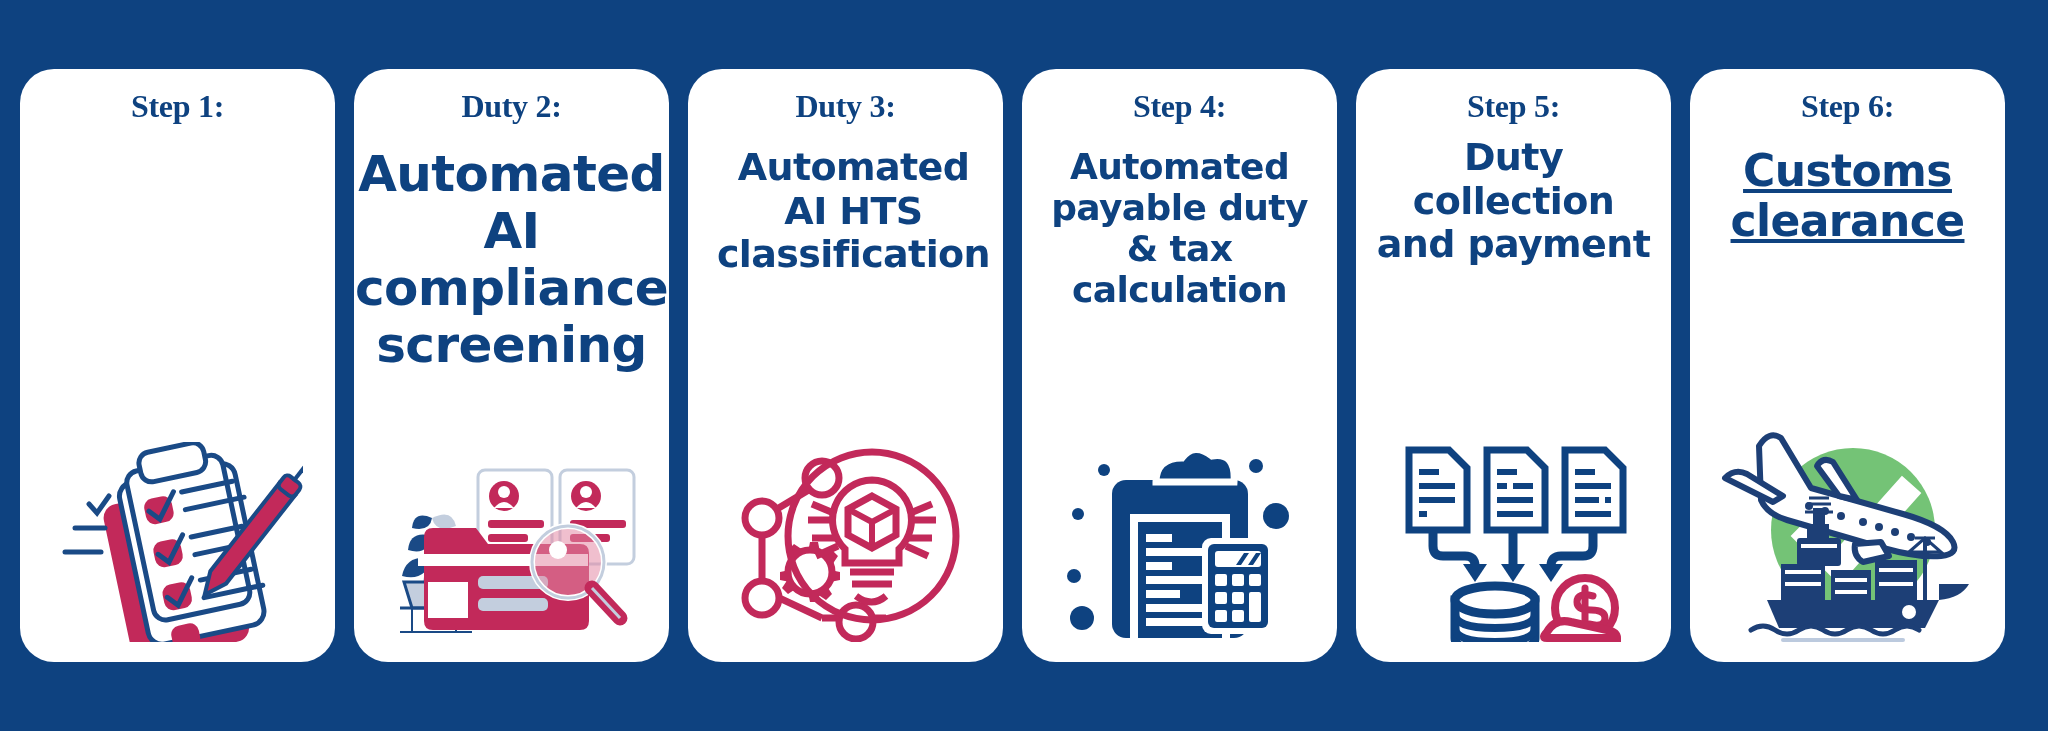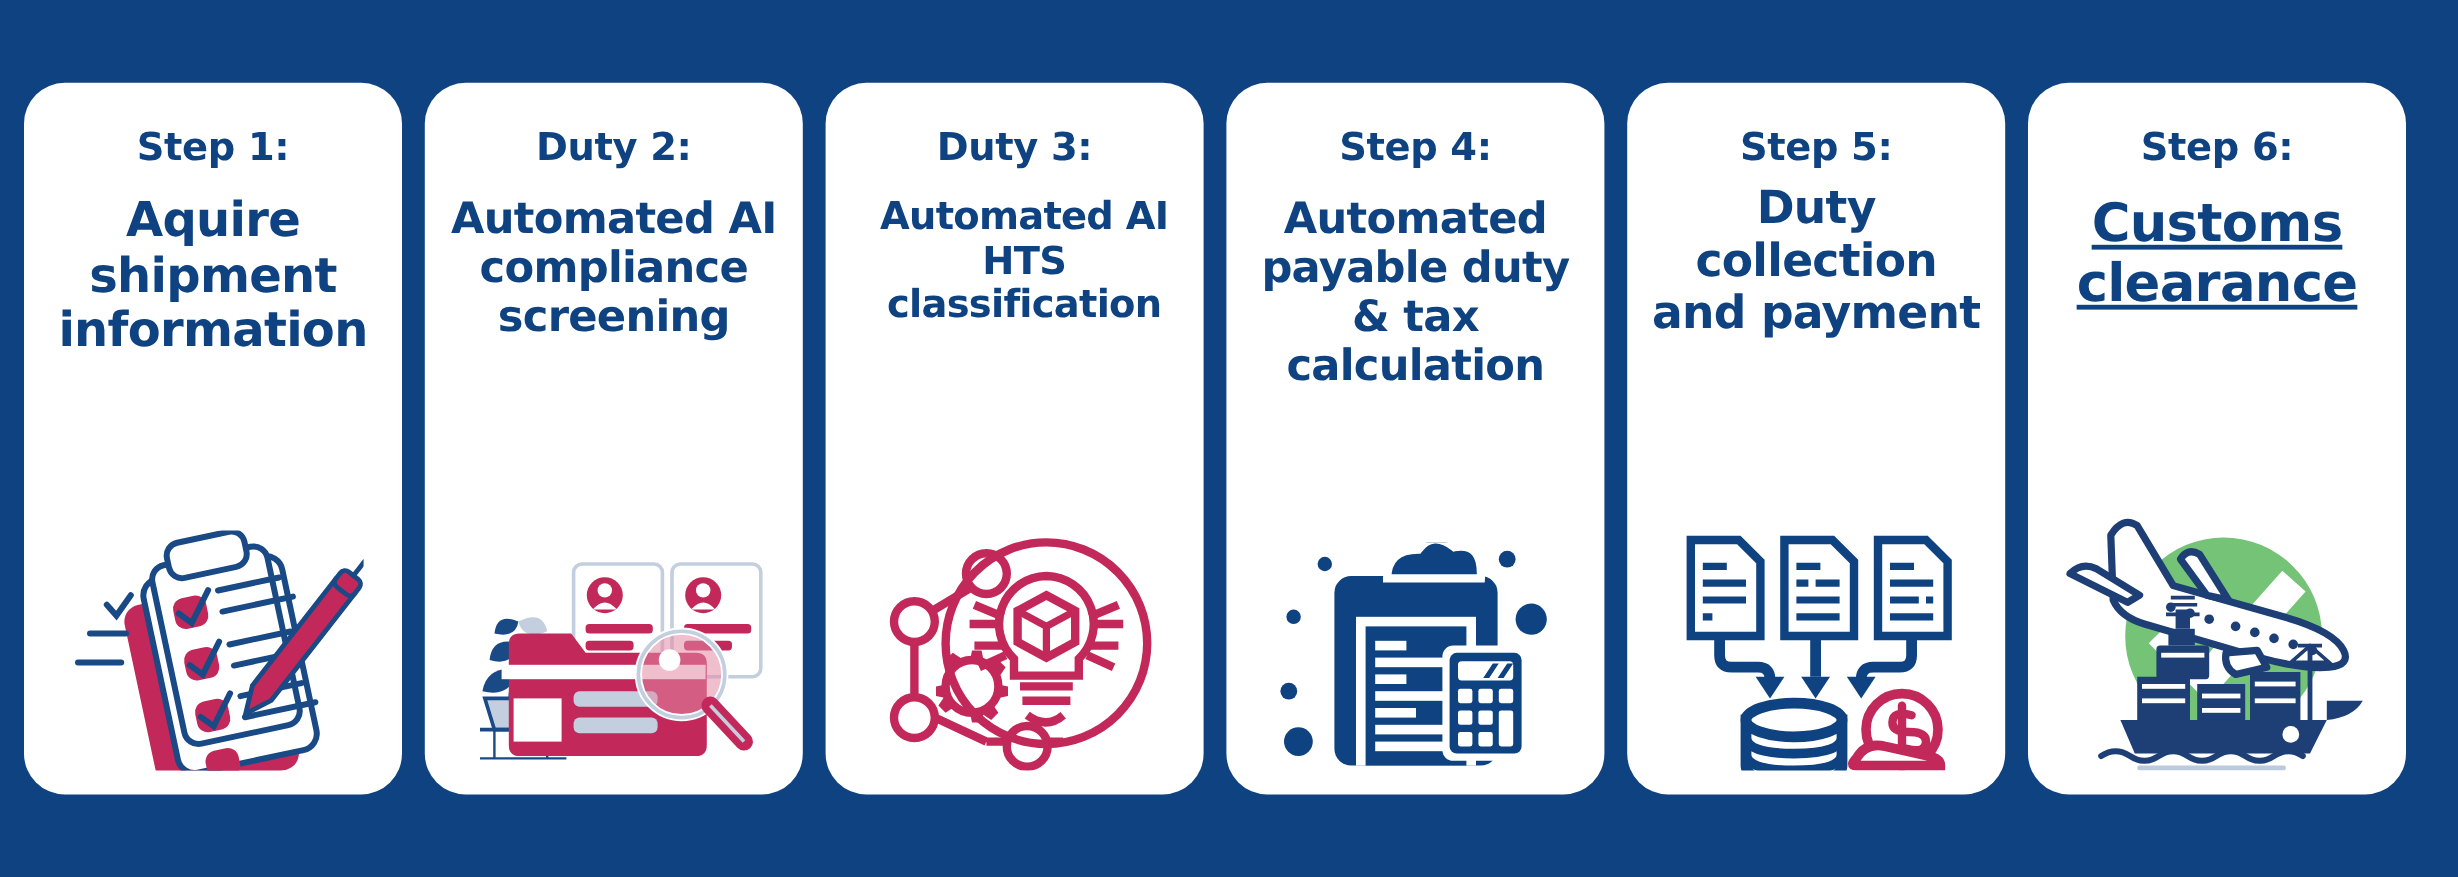--- a/index.html
+++ b/index.html
@@ -36,34 +36,35 @@
     flex: 0 0 auto;
     overflow: hidden;
   }
   .step-label {
     color: #0e4280;
     font-size: 32px;
     font-weight: bold;
     letter-spacing: -0.3px;
     line-height: 1.1;
     text-align: center;
-    margin-top: 16px;
+    margin-top: 0;
+    font-family: Liberation Serif, serif;
   }
   .card-title {
     color: #0e4280;
     font-weight: bold;
     text-align: center;
     line-height: 1.14;
     margin-top: 22px;
     padding: 0 4px;
     letter-spacing: -0.6px;
   }
   .t-s1 { font-size: 40px; }
-  .t-s2 { font-size: 36px; }
-  .t-s3 { font-size: 32px; margin-left: 16px; }
+  .t-s2 { font-size: 50px; }
+  .t-s3 { font-size: 38px; margin-left: 16px; }
   .t-s4 { font-size: 36px; }
   .t-s5 { font-size: 38px; margin-top: 12px; }
   .t-s6 { font-size: 44px; text-decoration: underline; }
 
   .art {
     flex: 1 1 auto;
     width: 100%;
     display: flex;
     align-items: flex-end;
     justify-content: center;
@@ -71,21 +72,20 @@
   }
   .art svg { display: block; }
 </style>
 </head>
 <body>
 
 <div class="board">
 
   <div class="card">
     <div class="step-label">Step 1:</div>
-    <div class="card-title t-s1">Aquire shipment information</div>
     <div class="art">
       <span>
       <svg width="250" height="200" viewBox="0 0 250 200">
         <g transform="rotate(-12 125 105)">
           <rect x="58" y="50" width="120" height="160" rx="14" fill="#c2295a"></rect>
           <rect x="78" y="32" width="118" height="165" rx="14" fill="#ffffff" stroke="#1a4a86" stroke-width="5"></rect>
           <rect x="88" y="22" width="98" height="152" rx="12" fill="#ffffff" stroke="#1a4a86" stroke-width="5"></rect>
           <rect x="104" y="6" width="66" height="30" rx="11" fill="#ffffff" stroke="#1a4a86" stroke-width="5"></rect>
           <g fill="#c2295a">
             <rect x="100" y="52" width="28" height="26" rx="9"></rect>

